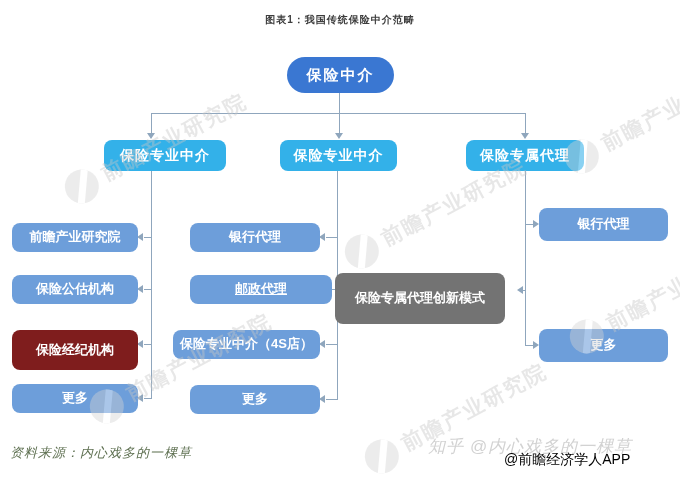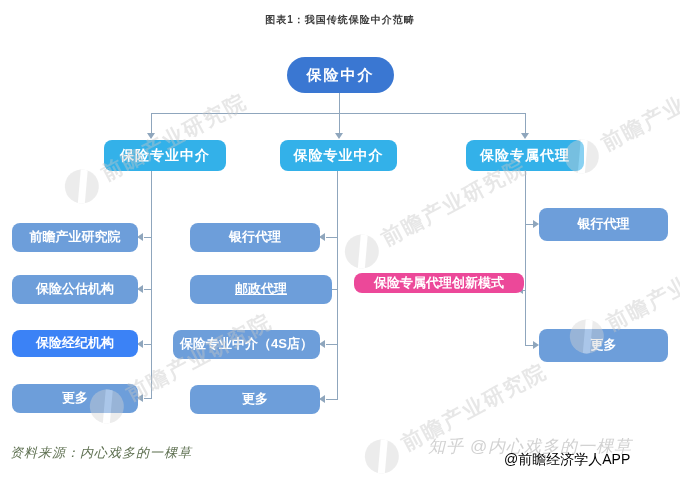--- a/index.html
+++ b/index.html
@@ -100,21 +100,21 @@
 <div class="arr arr-left" style="left:137px;top:233px"></div>
 <div class="hline" style="left:144px;top:289px;width:7px"></div>
 <div class="arr arr-left" style="left:137px;top:285px"></div>
 <div class="hline" style="left:144px;top:344px;width:7px"></div>
 <div class="arr arr-left" style="left:137px;top:340px"></div>
 <div class="hline" style="left:144px;top:398px;width:7px"></div>
 <div class="arr arr-left" style="left:137px;top:394px"></div>
 
 <div class="box lv3" style="left: 12px; top: 223px; width: 126px; height: 29px; background-color: rgb(109, 158, 218);">前瞻产业研究院</div>
 <div class="box lv3" style="left: 12px; top: 275px; width: 126px; height: 29px; background-color: rgb(109, 158, 218);">保险公估机构</div>
-<div class="box lv3" style="left: 12px; top: 330px; width: 126px; height: 27px; background-color: #3b82f6;">保险经纪机构</div>
+<div class="box lv3" style="left: 12px; top: 330px; width: 126px; height: 40px; background-color: #7f1d1d;">保险经纪机构</div>
 <div class="box lv3" style="left: 12px; top: 384px; width: 126px; height: 29px; background-color: rgb(109, 158, 218);">更多</div>
 
 <div class="vline" style="left:337px;top:171px;height:229px"></div>
 <div class="hline" style="left:326px;top:237px;width:11px"></div>
 <div class="arr arr-left" style="left:319px;top:233px"></div>
 <div class="hline" style="left:326px;top:289px;width:11px"></div>
 <div class="arr arr-left" style="left:319px;top:285px"></div>
 <div class="hline" style="left:326px;top:344px;width:11px"></div>
 <div class="arr arr-left" style="left:319px;top:340px"></div>
 <div class="hline" style="left:326px;top:399px;width:11px"></div>
@@ -127,18 +127,18 @@
 
 <div class="vline" style="left:525px;top:171px;height:175px"></div>
 <div class="hline" style="left:526px;top:224px;width:7px"></div>
 <div class="arr arr-right" style="left:533px;top:220px"></div>
 <div class="hline" style="left:523px;top:290px;width:2px"></div>
 <div class="arr arr-left" style="left:517px;top:286px"></div>
 <div class="hline" style="left:526px;top:345px;width:7px"></div>
 <div class="arr arr-right" style="left:533px;top:341px"></div>
 
 <div class="box lv3" style="left: 539px; top: 208px; width: 129px; height: 33px; background-color: rgb(109, 158, 218);">银行代理</div>
-<div class="box lv3" style="left: 354px; top: 273px; width: 170px; height: 20px; background-color: #ec4899;">保险专属代理创新模式</div>
+<div class="box lv3" style="left: 335px; top: 273px; width: 170px; height: 51px; background-color: #737373;">保险专属代理创新模式</div>
 <div class="box lv3" style="left: 539px; top: 329px; width: 129px; height: 33px; background-color: rgb(109, 158, 218);">更多</div>
 
 <div class="source">资料来源：内心戏多的一棵草</div>
 <div class="zhihu">知乎 @内心戏多的一棵草</div>
 <div class="appcredit">@前瞻经济学人APP</div>
 
 </body></html>

